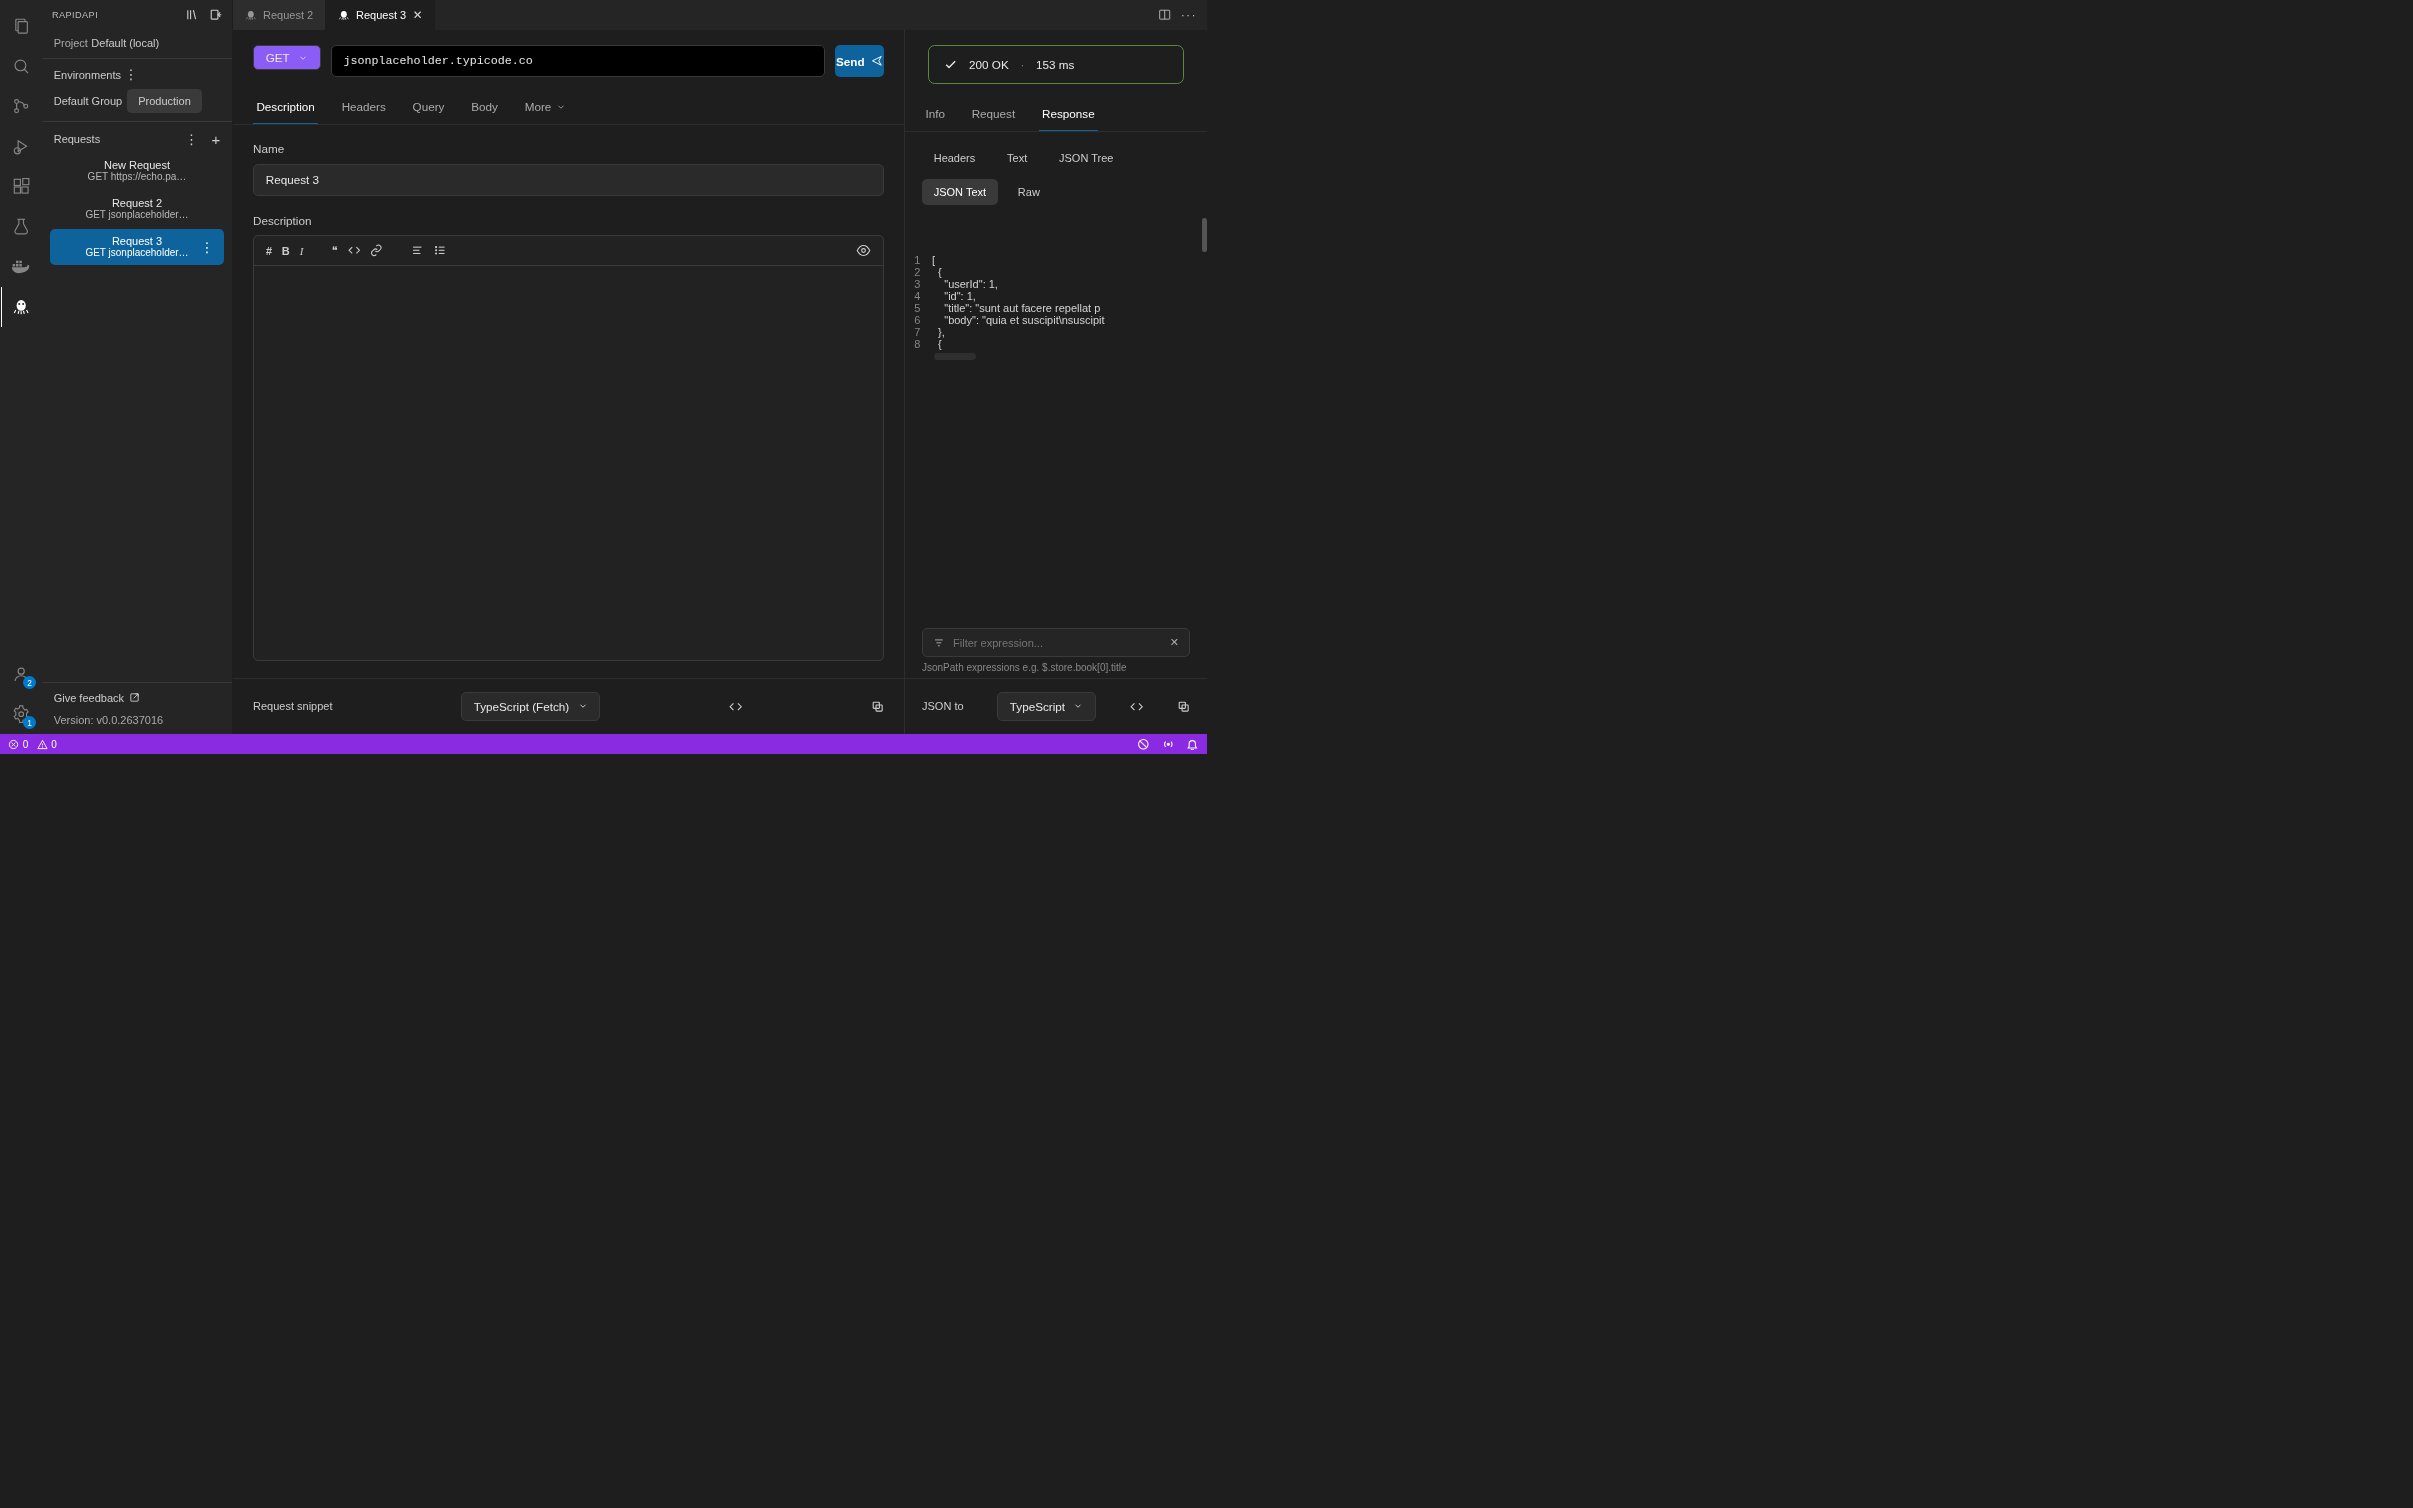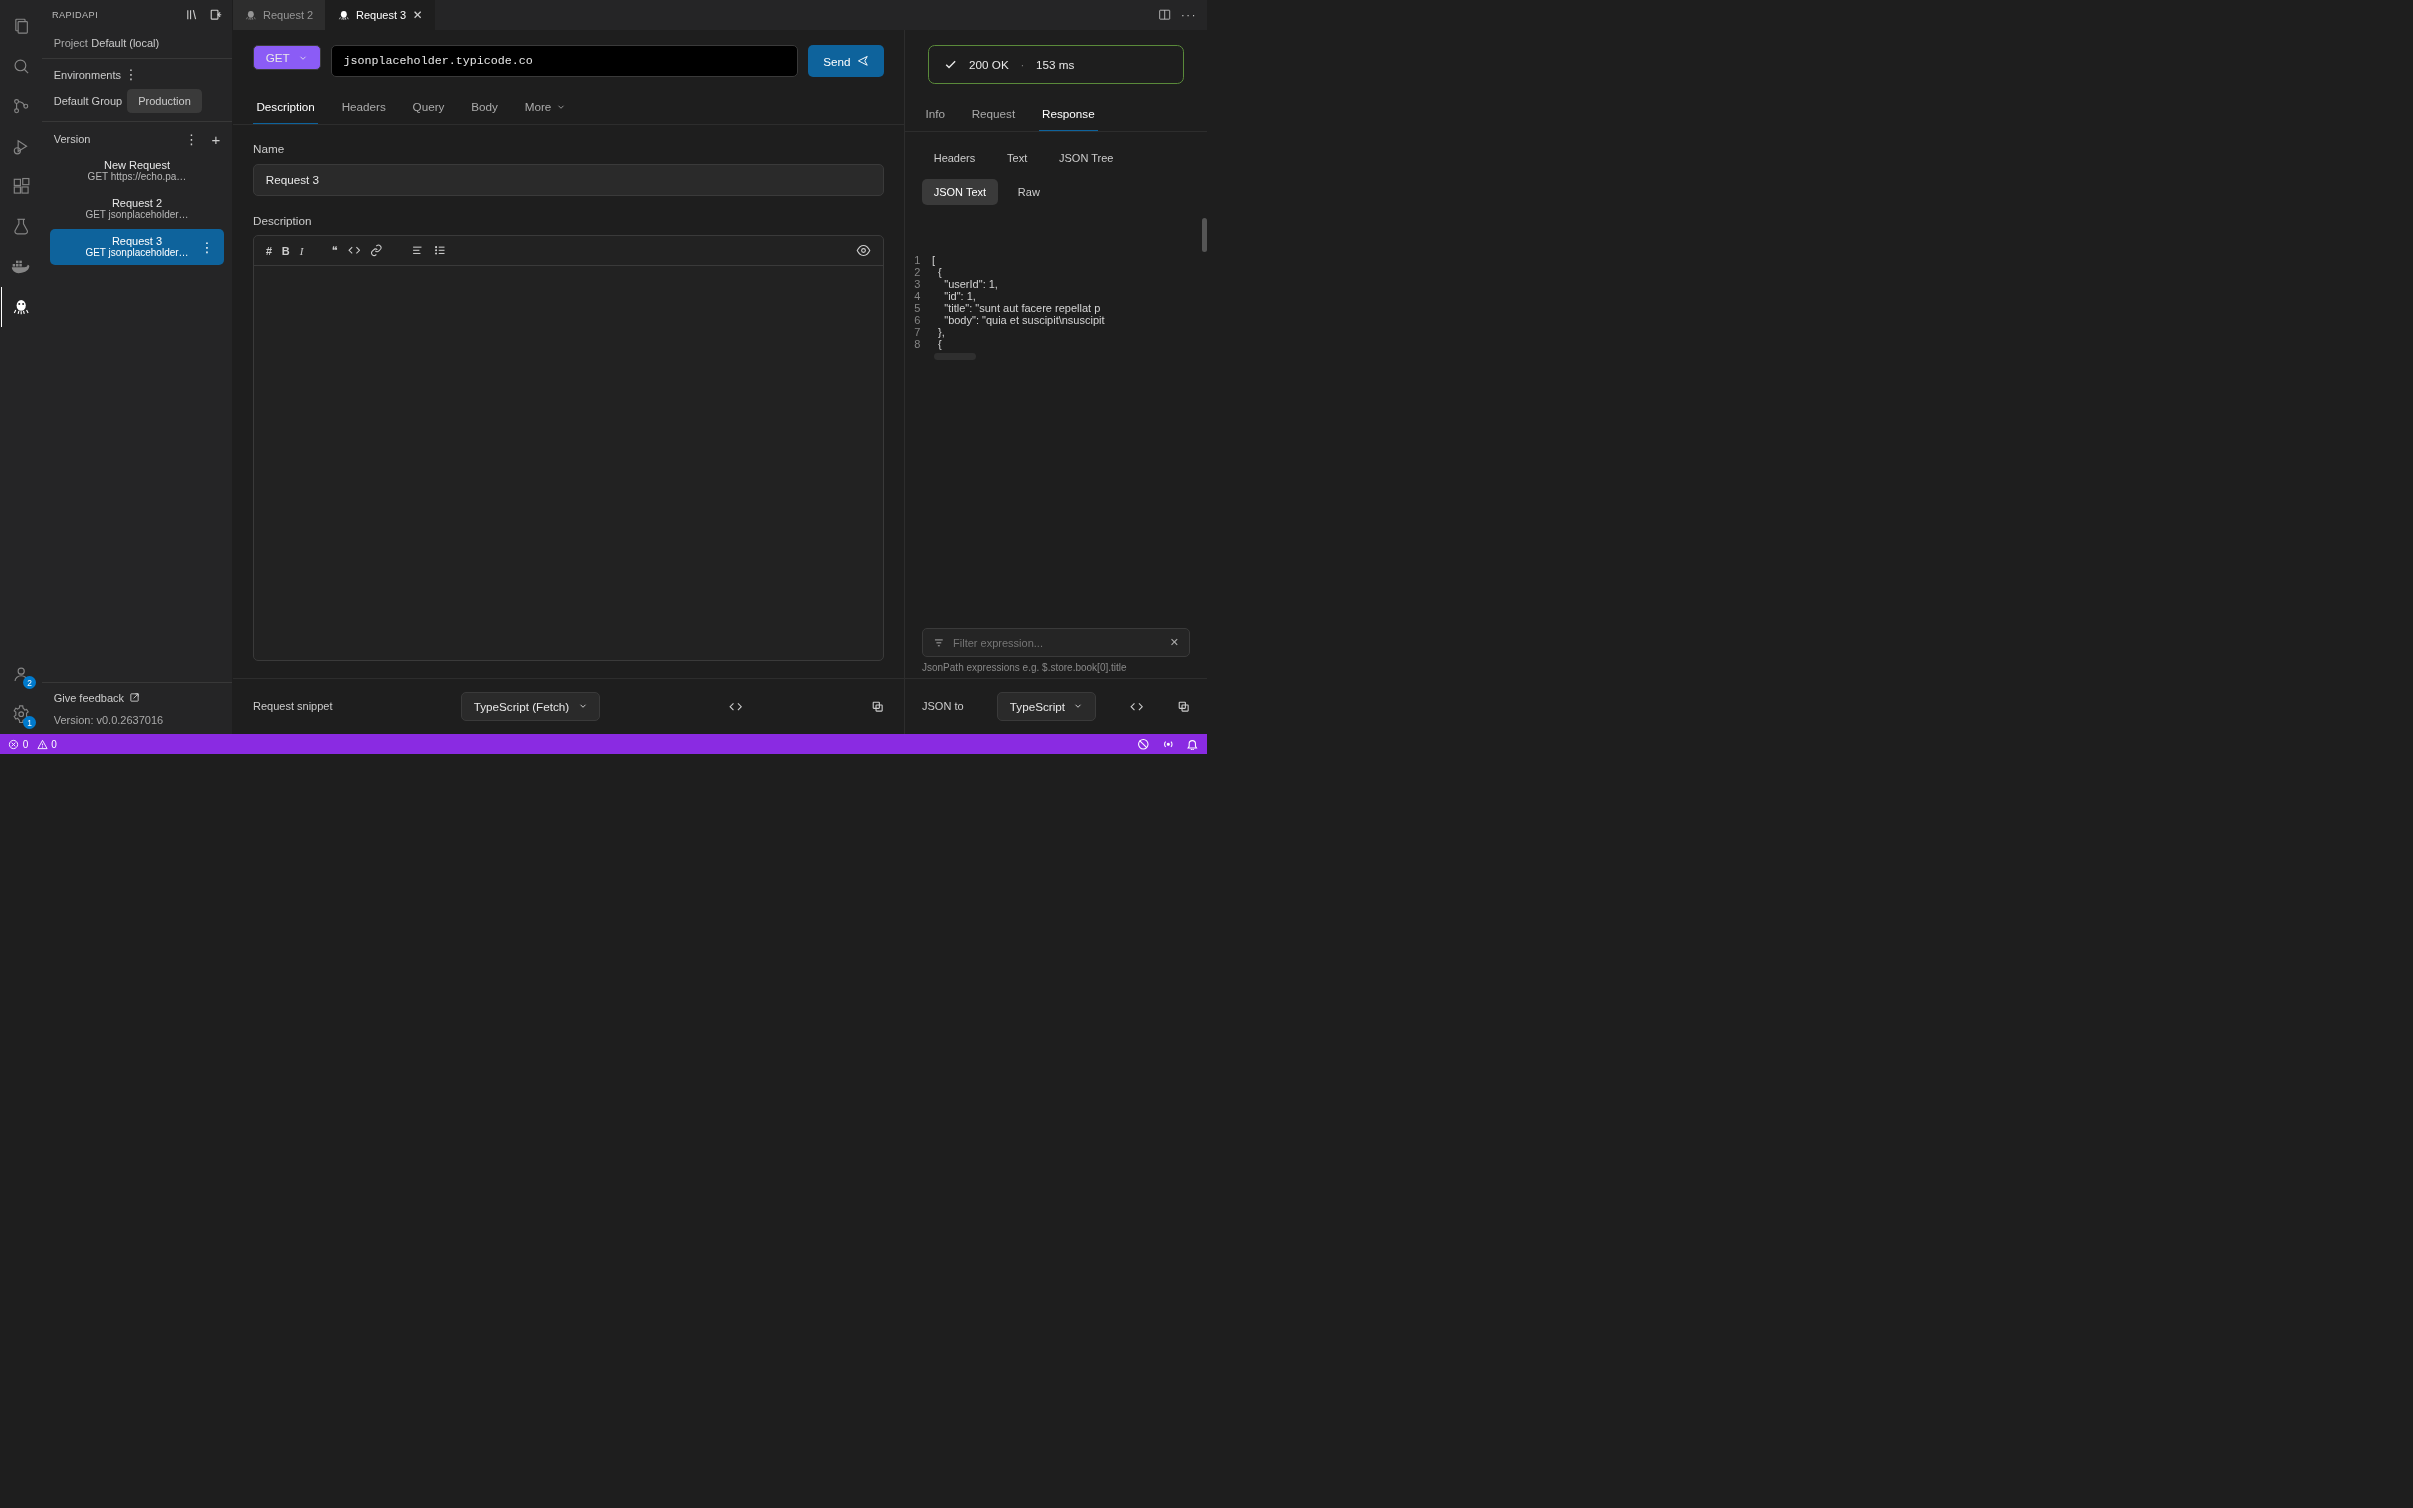--- a/index.html
+++ b/index.html
@@ -61,21 +61,21 @@
     .tabbar-right { margin-left: auto; display: flex; align-items: center; gap: 10px; padding-right: 10px; color: #cccccc; }
     
     .content-row { flex: 1; display: flex; overflow: hidden; }
     
     
     .pane-left { flex: 1; display: flex; flex-direction: column; border-right: 0.8px solid #2d2d2d; overflow: hidden; }
     
     .urlbar { display: flex; gap: 10px; padding: 15px 20px; }
     .method-sel { background: #8b5cf6; border: 0.8px solid #3a3a3a; border-radius: 5px; padding: 0 11.7px; height: 25px; display: flex; align-items: center; gap: 8.4px; color: #e8e8e8; font-size: 11.7px; cursor: pointer; }
     .url-input { flex: 1; background: #000000; border: 0.8px solid #3a3a3a; border-radius: 5px; padding: 0 11.7px; height: 32px; color: #e8e8e8; font-size: 11.7px; outline: none; overflow: hidden; display: flex; align-items: center; white-space: nowrap; font-family: Liberation Mono, monospace; }
-    .send-btn { background: #0e639c; border: none; border-radius: 5px; padding: 0 15px; height: 32px; color: #fff; font-size: 11.7px; display: flex; align-items: center; gap: 6.7px; cursor: pointer; }
+    .send-btn { background: #0e639c; border: none; border-radius: 5px; padding: 0 1px; height: 32px; color: #fff; font-size: 11.7px; display: flex; align-items: center; gap: 6.7px; cursor: pointer; font-weight: bold; }
     
     .req-tabs { display: flex; gap: 20px; padding: 0 20px; border-bottom: 0.8px solid #2d2d2d; }
     .rtab { padding: 8.4px 3.4px 10px; color: #aaaaaa; font-size: 11.7px; cursor: pointer; border-bottom: 1.7px solid transparent; display: flex; align-items: center; gap: 5px; }
     .rtab.active { color: #fff; border-bottom-color: #0e639c; }
     
     .desc-body { flex: 1; padding: 17px 20px; display: flex; flex-direction: column; overflow: auto; }
     .field-label { font-size: 11.7px; color: #cccccc; margin-bottom: 8.4px; }
     .name-input { background: #2a2a2a; border: 0.8px solid #3a3a3a; border-radius: 5px; padding: 8.4px 11.7px; color: #e8e8e8; font-size: 11.7px; outline: none; margin-bottom: 18.4px; }
     
     .desc-editor { border: 0.8px solid #3a3a3a; border-radius: 5px; background: #222; flex: 1; min-height: 168px; display: flex; flex-direction: column; }
@@ -237,21 +237,21 @@
         <span class="sb-sub-title">Environments</span>
         <span class="kebab">⋮</span>
       </div>
       <div class="sb-envgroup">
         <div class="sb-envlabel">Default Group</div>
         <button class="env-btn">Production</button>
       </div>
     </div>
 
     <div class="sb-req-head">
-      <span class="sb-sub-title">Version</span>
+      <span class="sb-sub-title">Requests</span>
       <div class="sb-req-icons">
         <span class="kebab">⋮</span>
         <span class="plus">+</span>
       </div>
     </div>
 
     <div class="req-list">
       <div class="req-item">
         <div class="rname">New Request</div>
         <div class="rurl">GET https://echo.pa…</div>

